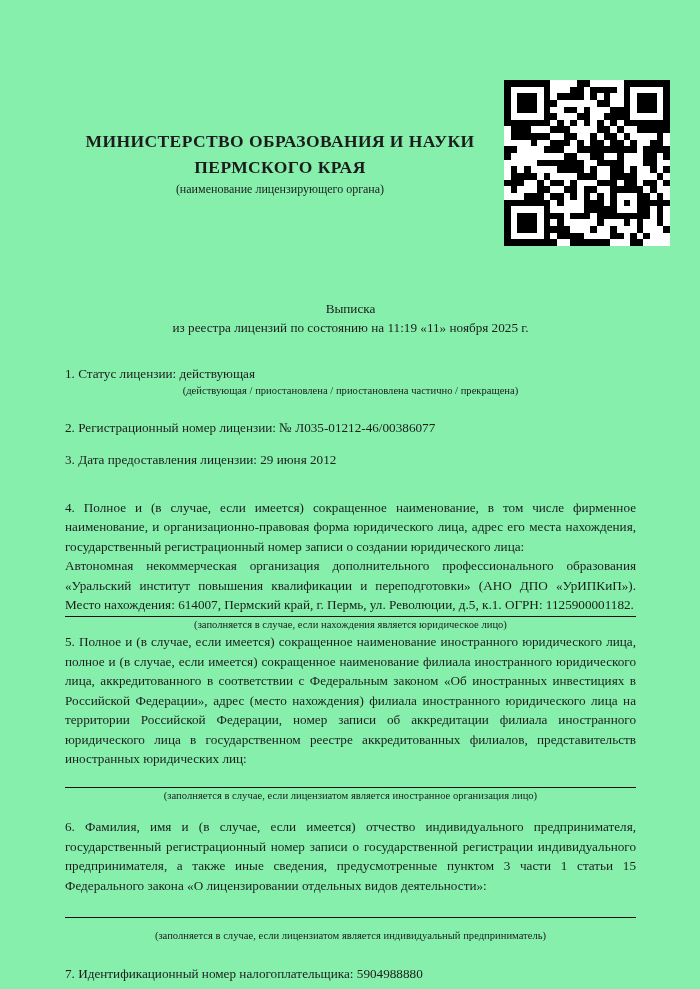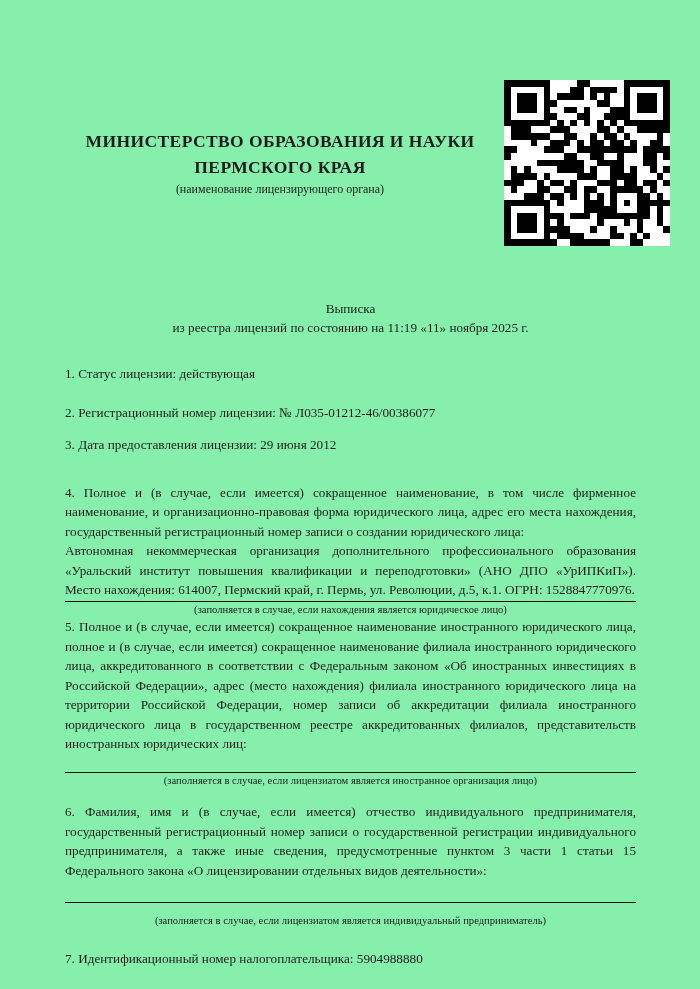--- a/index.html
+++ b/index.html
@@ -443,27 +443,28 @@
   </div>
 
   <div class="content">
 
     <div class="doc-title">
       <div>Выписка</div>
       <div>из реестра лицензий по состоянию на 11:19 «11» ноября 2025 г.</div>
     </div>
 
     <div class="para-plain item1">1. Статус лицензии: действующая</div>
+    <div class="small-caption item1-caption">(действующая / приостановлена / приостановлена частично / прекращена)</div>
 
     <div class="para-plain item2">2. Регистрационный номер лицензии: № Л035-01212-46/00386077</div>
 
     <div class="para-plain item3">3. Дата предоставления лицензии: 29 июня 2012</div>
 
     <div class="para item4">4. Полное и (в случае, если имеется) сокращенное наименование, в том числе фирменное наименование, и организационно-правовая форма юридического лица, адрес его места нахождения, государственный регистрационный номер записи о создании юридического лица:</div>
-    <div class="para">Автономная некоммерческая организация дополнительного профессионального образования «Уральский институт повышения квалификации и переподготовки» (АНО ДПО «УрИПКиП»). Место нахождения: 614007, Пермский край, г. Пермь, ул. Революции, д.5, к.1. ОГРН: 1528847770976.</div>
+    <div class="para">Автономная некоммерческая организация дополнительного профессионального образования «Уральский институт повышения квалификации и переподготовки» (АНО ДПО «УрИПКиП»). Место нахождения: 614007, Пермский край, г. Пермь, ул. Революции, д.5, к.1. ОГРН: 1125900001182.</div>
     <hr class="rule item4-rule">
     <div class="small-caption item4-caption">(заполняется в случае, если нахождения является юридическое лицо)</div>
 
     <div class="para item5">5. Полное и (в случае, если имеется) сокращенное наименование иностранного юридического лица, полное и (в случае, если имеется) сокращенное наименование филиала иностранного юридического лица, аккредитованного в соответствии с Федеральным законом «Об иностранных инвестициях в Российской Федерации», адрес (место нахождения) филиала иностранного юридического лица на территории Российской Федерации, номер записи об аккредитации филиала иностранного юридического лица в государственном реестре аккредитованных филиалов, представительств иностранных юридических лиц:</div>
     <hr class="rule item5-rule">
     <div class="small-caption item5-caption">(заполняется в случае, если лицензиатом является иностранное организация лицо)</div>
 
     <div class="para item6">6. Фамилия, имя и (в случае, если имеется) отчество индивидуального предпринимателя, государственный регистрационный номер записи о государственной регистрации индивидуального предпринимателя, а также иные сведения, предусмотренные пунктом 3 части 1 статьи 15 Федерального закона «О лицензировании отдельных видов деятельности»:</div>
     <hr class="rule item6-rule">
     <div class="small-caption item6-caption">(заполняется в случае, если лицензиатом является индивидуальный предприниматель)</div>

